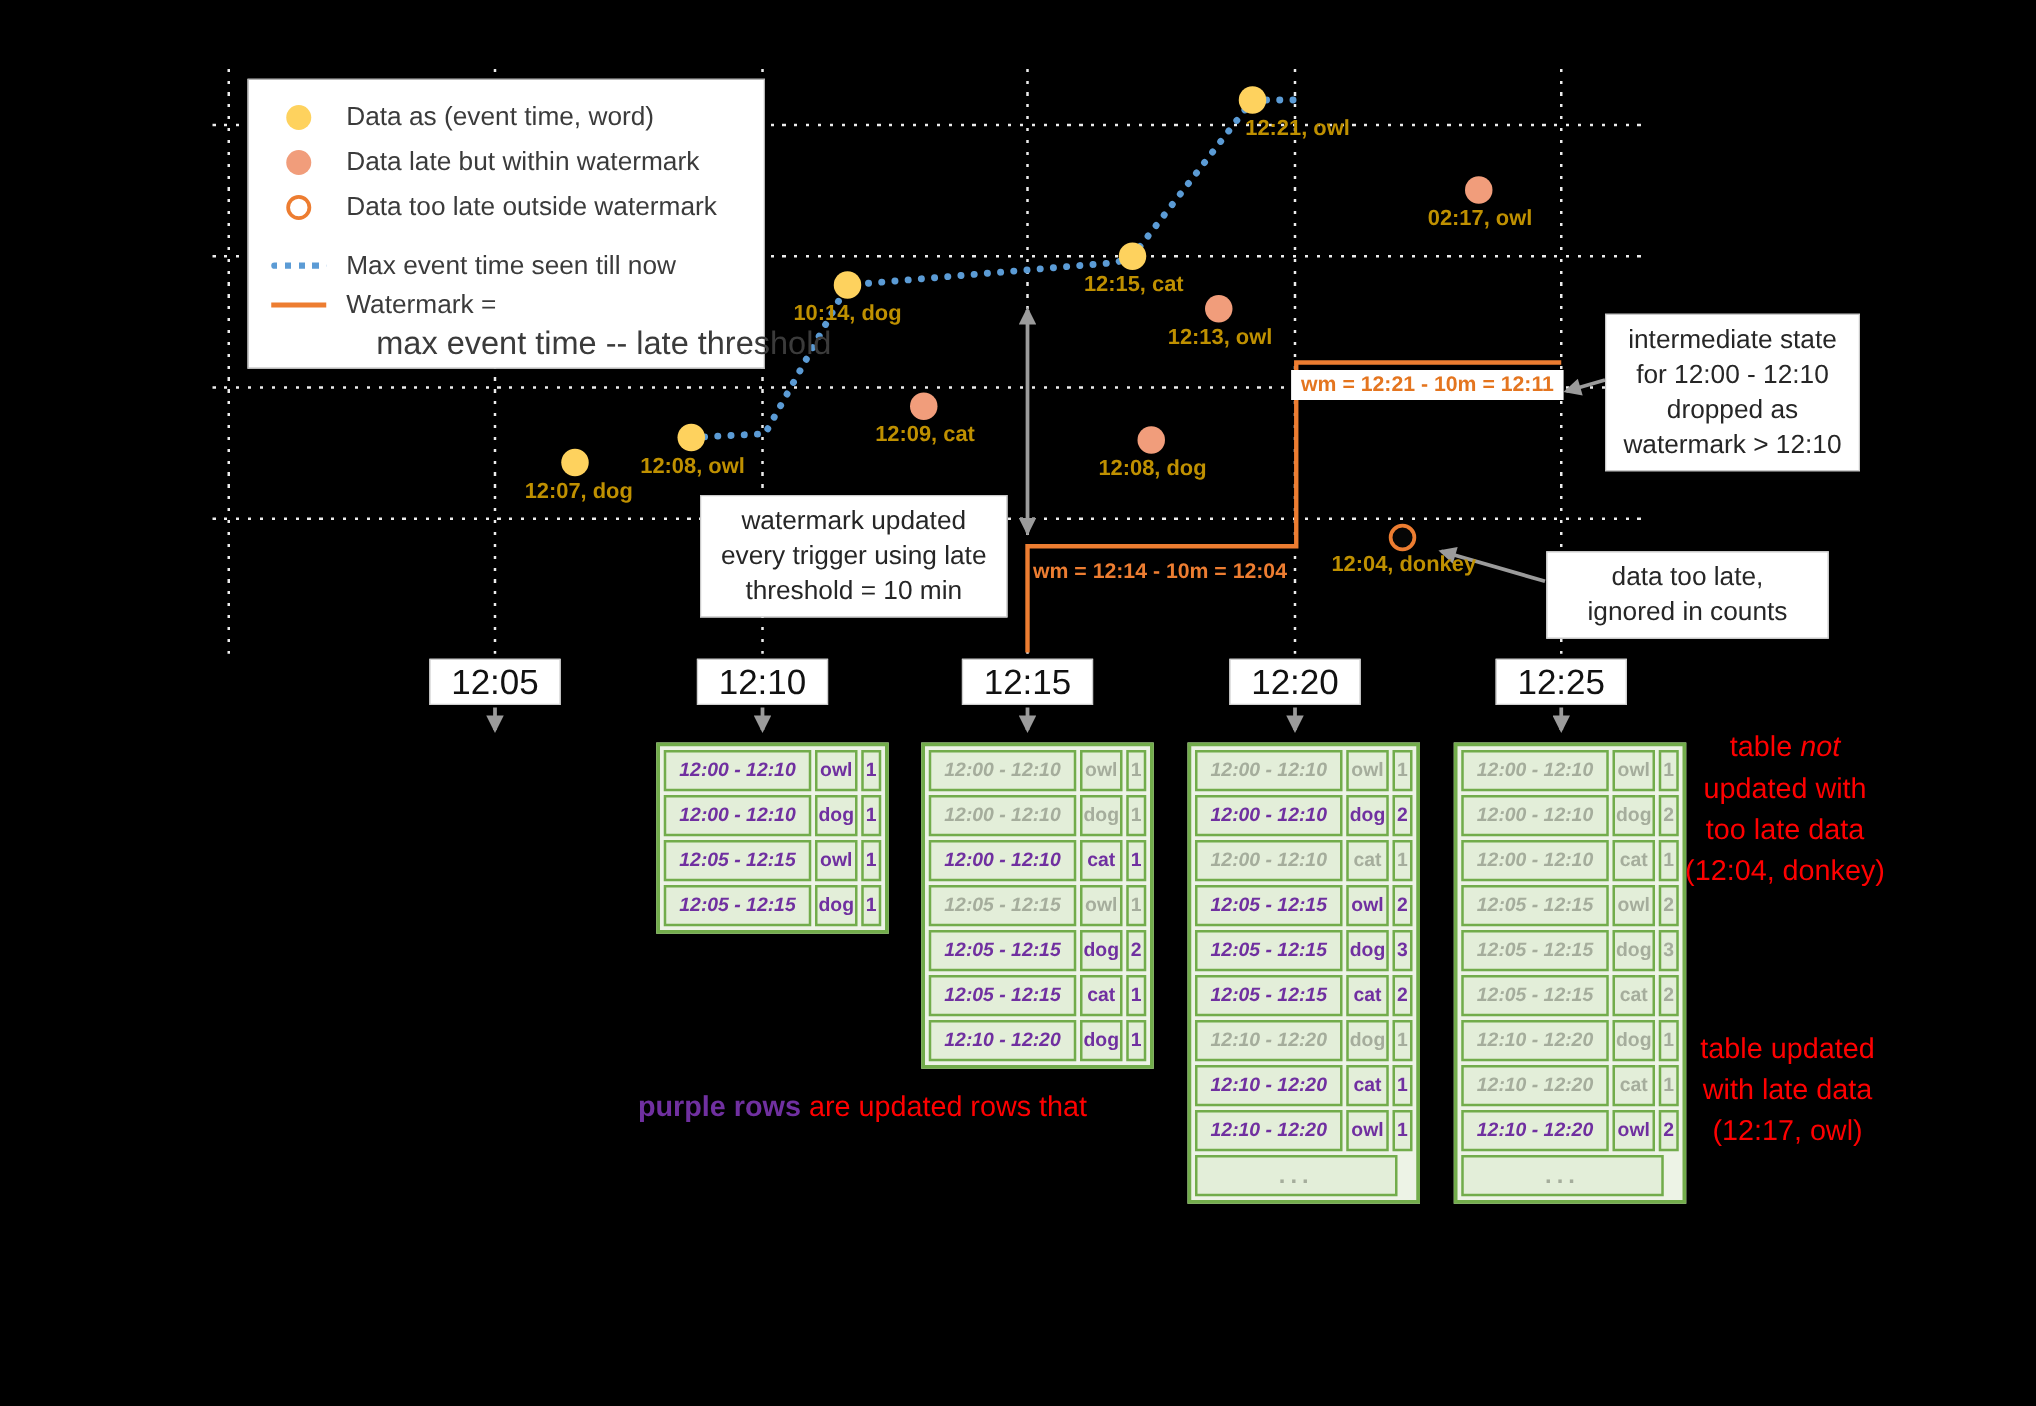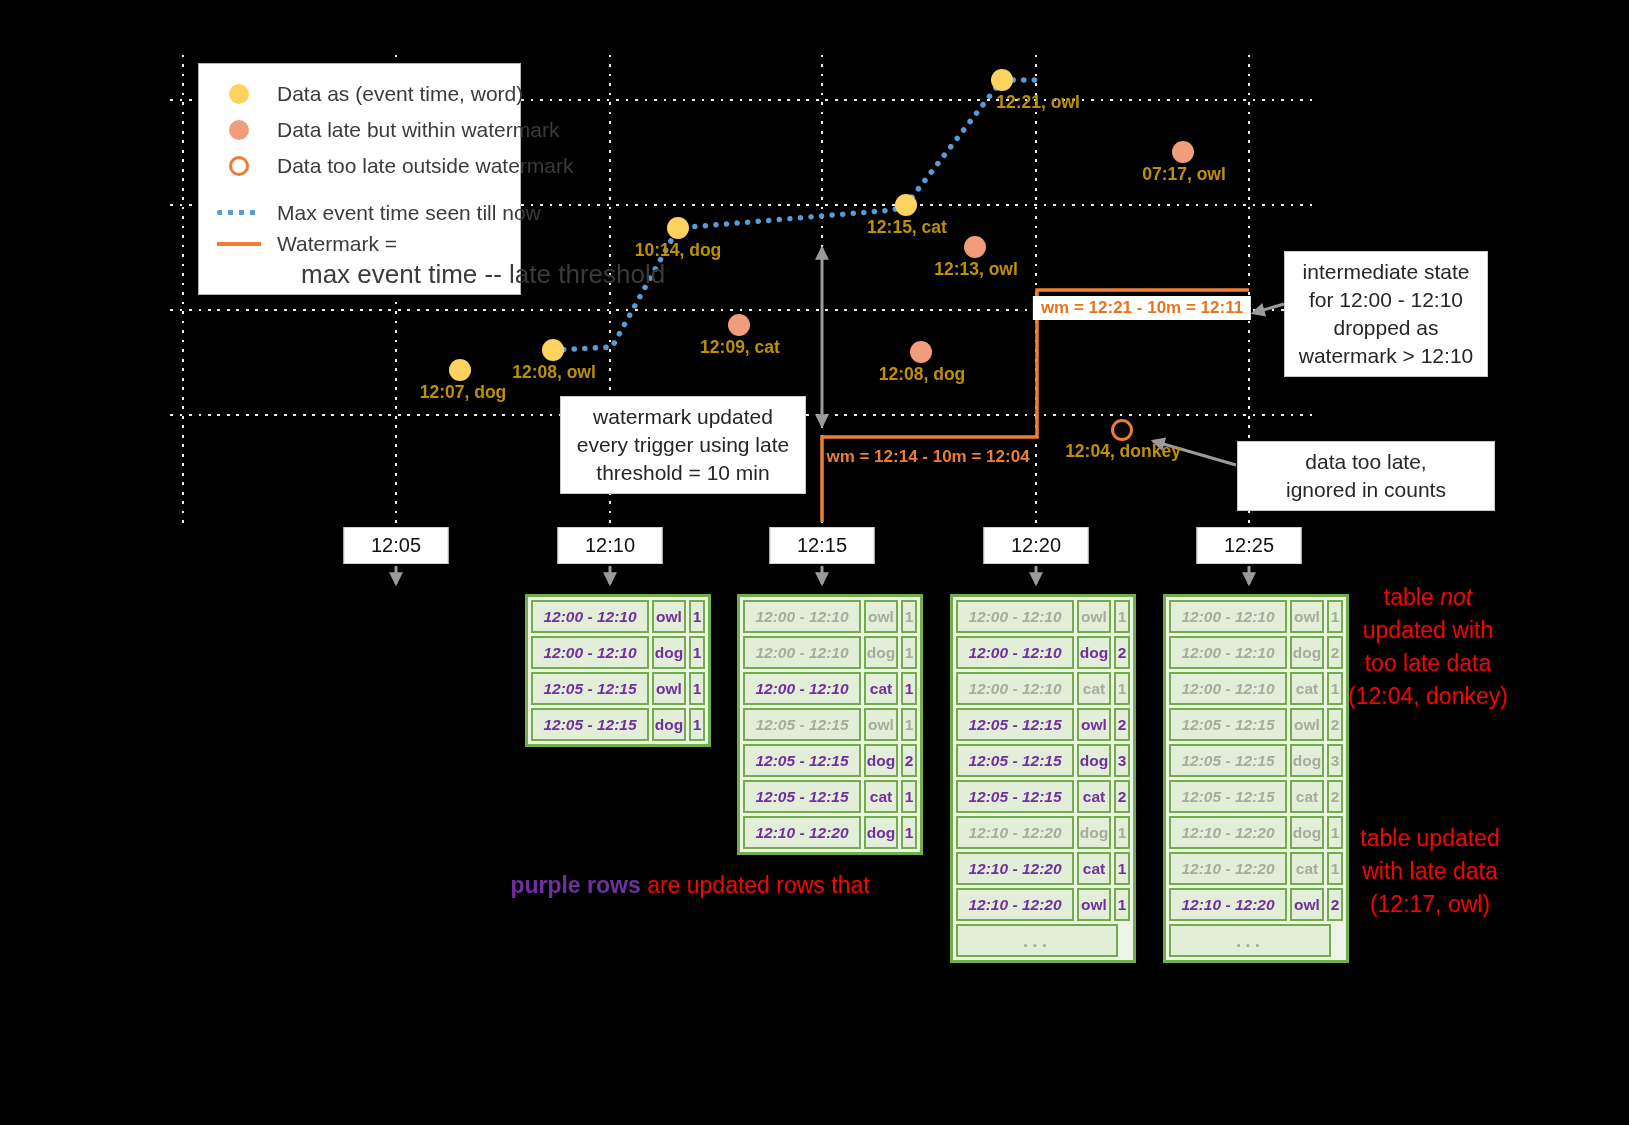--- a/index.html
+++ b/index.html
@@ -8,34 +8,34 @@
   .vline{position:absolute;width:2px;background-image:repeating-linear-gradient(to bottom,#ececec 0 2.5px,transparent 2.5px 9.5px);z-index:1;}
   .hline{position:absolute;height:2px;background-image:repeating-linear-gradient(to right,#ececec 0 2.5px,transparent 2.5px 9.5px);z-index:1;}
   svg.lines{position:absolute;left:0;top:0;z-index:2;pointer-events:none;}
   .pt{position:absolute;width:22px;height:22px;border-radius:50%;transform:translate(-50%,-50%);z-index:3;}
   .pt.ontime{background:#fed25e;}
   .pt.late{background:#f19d7b;}
   .pt.toolate{background:#060606;border:3.5px solid #ed7d31;}
   .pt-label{position:absolute;transform:translateX(-50%);color:#bf9000;font-size:17.5px;font-weight:600;white-space:nowrap;z-index:3;}
   .wm-label{position:absolute;transform:translateX(-50%);color:#ed7d31;font-size:17px;font-weight:700;white-space:nowrap;z-index:3;}
   .wm-label.boxed{background:#ffffff;color:#e4751f;padding:2px 8px;}
-  .legend{position:absolute;left:198px;top:63px;width:323px;height:232px;background:#fff;border:1px solid #b5b5b5;z-index:6;padding:12px 0 0 18px;color:#3b3b3b;}
+  .legend{position:absolute;left:198px;top:63px;width:414px;height:232px;background:#fff;border:1px solid #b5b5b5;z-index:6;padding:12px 0 0 18px;color:#3b3b3b;}
   .legend-row{display:flex;align-items:center;height:36px;}
   .legend-row.lines{height:31px;}
   .swatch-col{width:44px;display:flex;justify-content:center;align-items:center;flex:none;margin-right:16px;}
   .legend-label{font-size:21px;white-space:nowrap;}
   .legend-sub{font-size:26px;padding-left:84px;height:30px;display:flex;align-items:center;white-space:nowrap;}
   .legend-gap{height:13px;}
   .dot{width:20px;height:20px;border-radius:50%;}
   .dot.ontime{background:#fed25e;}
   .dot.late{background:#f19d7b;}
   .dot.toolate{background:#fff;border:3px solid #ed7d31;}
   .line-blue{width:44px;height:5px;background-image:repeating-linear-gradient(to right,#5b9bd5 0 5px,transparent 5px 11px);border-radius:3px;}
   .line-orange{width:44px;height:4px;background:#ed7d31;}
-  .time-box{position:absolute;width:105px;height:37px;background:#fff;border:1px solid #cfcfcf;color:#111;font-size:20px;display:flex;align-items:center;justify-content:center;z-index:4;transform:translateX(-50%);}
+  .time-box{position:absolute;width:105px;height:37px;background:#fff;border:1px solid #cfcfcf;color:#111;font-size:28px;display:flex;align-items:center;justify-content:center;z-index:4;transform:translateX(-50%);}
   .otable{position:absolute;border:3px solid #72ac4b;background:#edf3e6;padding:3px;z-index:4;}
   .trow{display:flex;gap:3px;margin-bottom:3px;}
   .trow:last-child{margin-bottom:0;}
   .tcell{border:2px solid #72ac4b;background:#e3eed9;height:33px;display:flex;align-items:center;justify-content:center;font-size:15.5px;font-weight:600;white-space:nowrap;}
   .c-window{width:118px;font-style:italic;}
   .c-word{width:34px;}
   .c-count{width:16px;}
   .c-full{width:162px;font-size:19px;letter-spacing:4px;color:#454545;}
   .trow.upd .tcell{color:#7030a0;}
   .trow.old .tcell{color:#a5ad9c;}
@@ -86,21 +86,21 @@
       <div class="pt-label" style="left: 740px; top: 337px;">12:09, cat</div>
       <div class="pt ontime" style="left: 906px; top: 205px;"></div>
       <div class="pt-label" style="left: 907px; top: 217px;">12:15, cat</div>
       <div class="pt late" style="left: 975px; top: 247px;"></div>
       <div class="pt-label" style="left: 976px; top: 259px;">12:13, owl</div>
       <div class="pt late" style="left: 921px; top: 352px;"></div>
       <div class="pt-label" style="left: 922px; top: 364px;">12:08, dog</div>
       <div class="pt ontime" style="left: 1002px; top: 80px;"></div>
       <div class="pt-label" style="left: 1038px; top: 92px;">12:21, owl</div>
       <div class="pt late" style="left: 1183px; top: 152px;"></div>
-      <div class="pt-label" style="left: 1184px; top: 164px;">07:17, owl</div>
+      <div class="pt-label" style="left: 1184px; top: 164px;">02:17, owl</div>
       <div class="pt toolate" style="left: 1122px; top: 430px;"></div>
       <div class="pt-label" style="left: 1123px; top: 441px;">12:04, donkey</div>
     </div>
   <div id="wmlabels">
       <div class="wm-label" style="left: 928px; top: 447px;">wm = 12:14 - 10m = 12:04</div>
       <div class="wm-label boxed" style="left: 1142px; top: 296px;">wm = 12:21 - 10m = 12:11</div>
     </div>
   <div id="triggers">
       <div class="time-box" style="left: 396px; top: 527px;">12:05</div>
       <div class="time-box" style="left: 610px; top: 527px;">12:10</div>
@@ -308,21 +308,21 @@
         <div class="callout-line">watermark updated</div>
         <div class="callout-line">every trigger using late</div>
         <div class="callout-line">threshold = 10 min</div>
       </div>
       <div class="callout" style="left: 1284px; top: 251px; width: 204px;">
         <div class="callout-line">intermediate state</div>
         <div class="callout-line">for 12:00 - 12:10</div>
         <div class="callout-line">dropped as</div>
         <div class="callout-line">watermark &gt; 12:10</div>
       </div>
-      <div class="callout" style="left: 1237px; top: 441px; width: 258px;">
+      <div class="callout" style="left: 1237px; top: 441px; width: 226px;">
         <div class="callout-line">data too late,</div>
         <div class="callout-line">ignored in counts</div>
       </div>
     </div>
   <div id="notes">
       <div class="note" style="left: 1428px; top: 581px; color: rgb(255, 0, 0);">
         <div class="note-line"><span>table </span><span style="font-style: italic;">not</span></div>
         <div class="note-line"><span>updated with</span></div>
         <div class="note-line"><span>too late data</span></div>
         <div class="note-line"><span>(12:04, donkey)</span></div>

